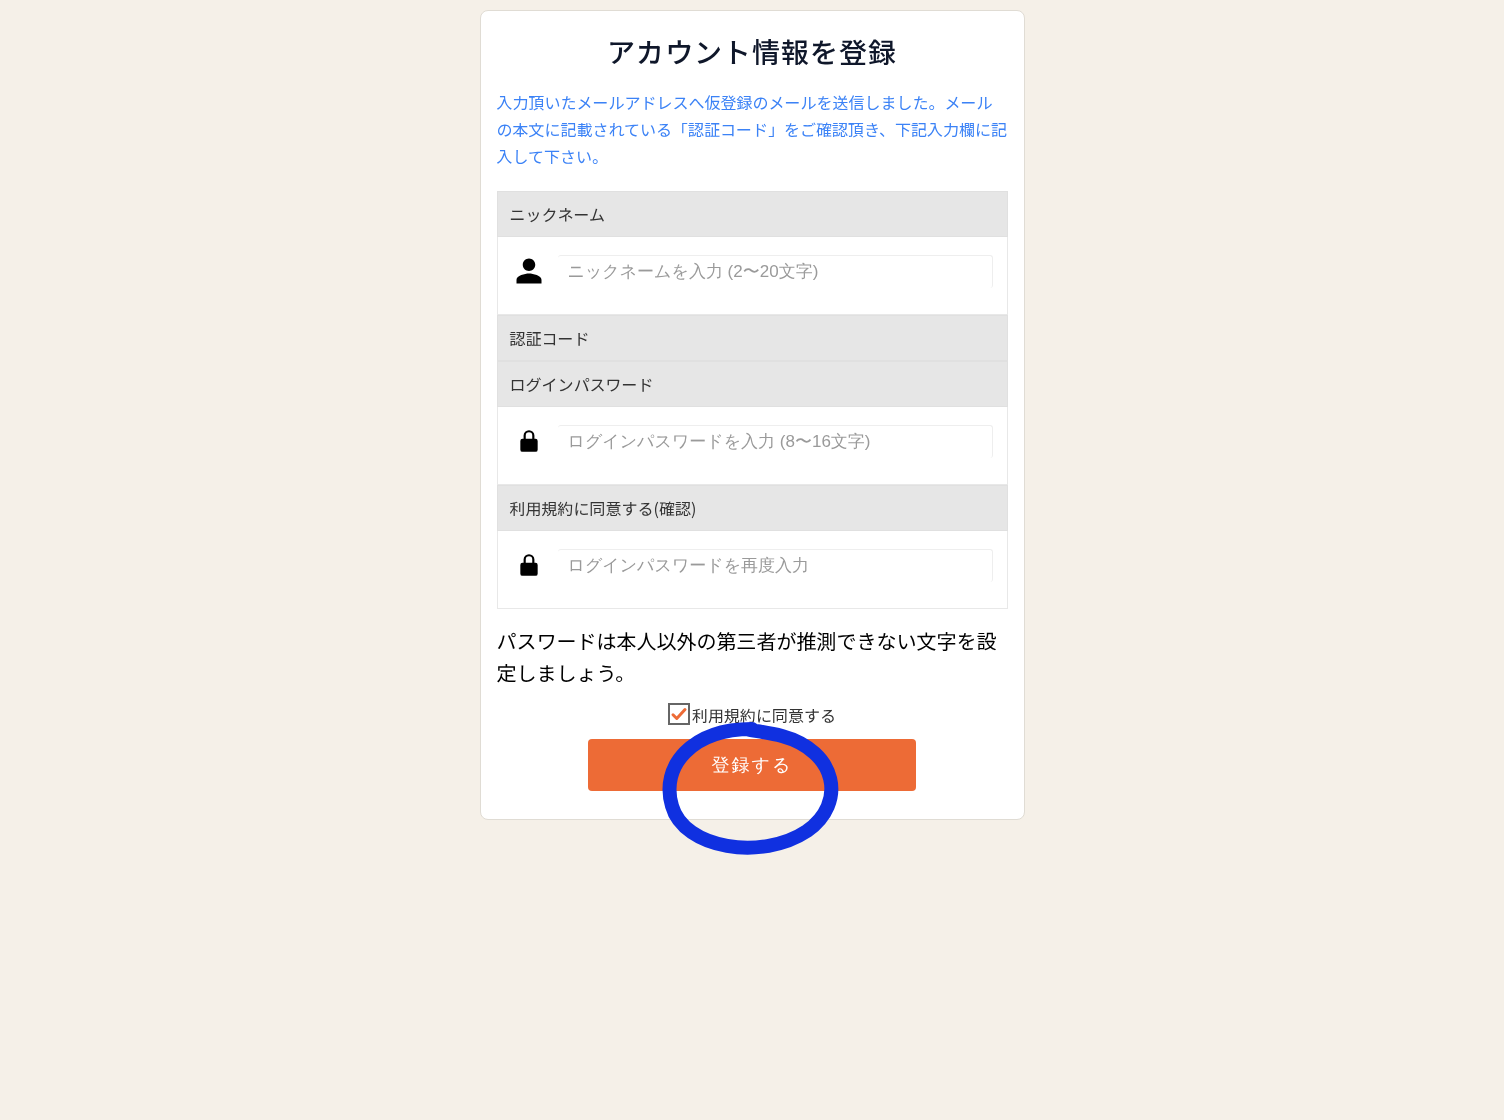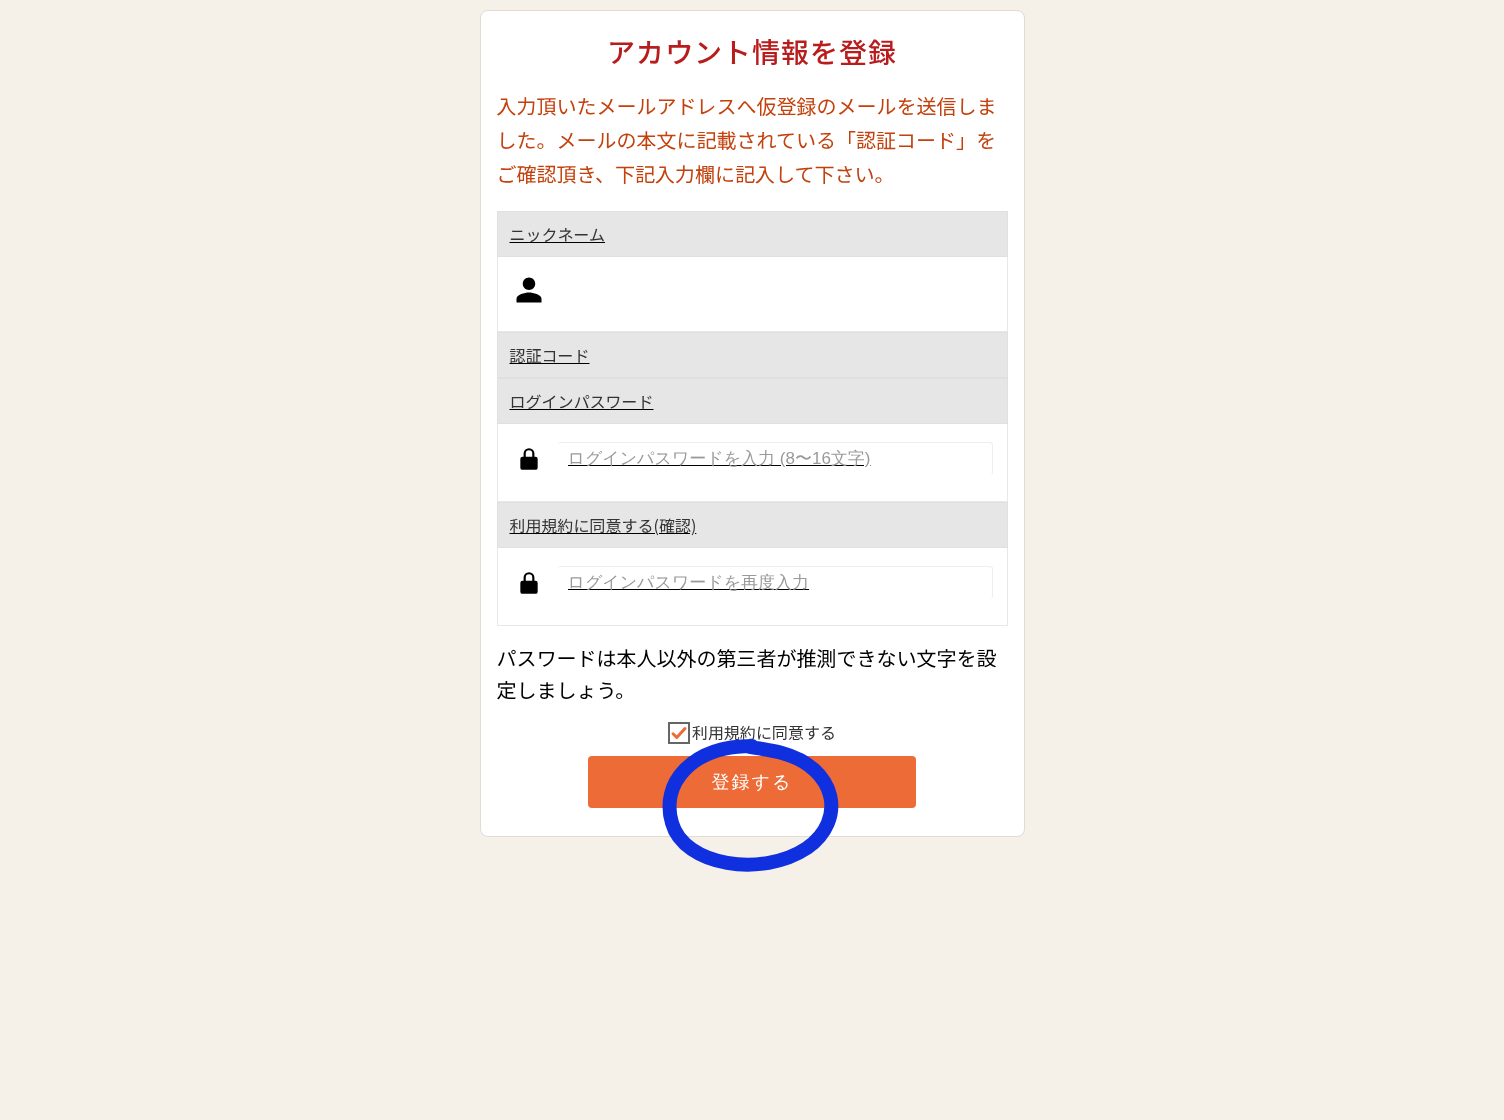--- a/index.html
+++ b/index.html
@@ -19,33 +19,32 @@
       width: 545px;
       background-color: #fff;
       border: 1px solid #e0dcd4;
       border-radius: 8px;
       padding: 20px 16px 28px 16px;
     }
     .title {
       font-size: 28px;
       font-weight: 500;
       text-align: center;
-      color: #b91c1c;
+      color: #0f172a;
       margin-bottom: 18px;
       letter-spacing: 1px;
     }
     .instructions {
-      font-size: 20px;
-      color: #c2410c;
+      font-size: 16px;
+      color: #3b82f6;
       line-height: 1.7;
       margin-bottom: 20px;
     }
     .form-group {
       margin-bottom: 0px;
-      text-decoration: underline;
     }
     .field-label {
       background-color: #e6e6e6;
       padding: 10px 12px;
       font-size: 16px;
       color: #333;
       border: 1px solid #e0e0e0;
     }
     .field-body {
       border: 1px solid #e8e8e8;
@@ -83,21 +82,21 @@
       line-height: 1.6;
       margin-top: 16px;
       margin-bottom: 14px;
     }
     .agree-row {
       text-align: center;
       margin-bottom: 12px;
       font-size: 16px;
       color: #333;
       display: flex;
-      align-items: flex-end;
+      align-items: flex-start;
       justify-content: center;
       gap: 2px;
     }
     .checkbox-custom {
       width: 22px;
       height: 22px;
       border: 2px solid #666;
       display: inline-flex;
       align-items: center;
       justify-content: center;
@@ -140,20 +139,21 @@
   <p class="instructions">入力頂いたメールアドレスへ仮登録のメールを送信しました。メールの本文に記載されている「認証コード」をご確認頂き、下記入力欄に記入して下さい。</p>
 
   <div class="form-group">
     <div class="field-label">ニックネーム</div>
     <div class="field-body">
       <span class="icon-box">
         <svg width="30" height="30" viewBox="0 0 24 24" fill="#000">
           <path d="M12 12c2.7 0 5-2.3 5-5s-2.3-5-5-5-5 2.3-5 5 2.3 5 5 5zm0 2c-3.3 0-10 1.7-10 5v3h20v-3c0-3.3-6.7-5-10-5z"></path>
         </svg>
       </span>
+      <input type="text" class="text-input" placeholder="ニックネームを入力 (2〜20文字)" style="">
     </div>
   </div>
 
   <div class="form-group">
     <div class="field-label">認証コード</div>
   </div>
 
   <div class="form-group">
     <div class="field-label">ログインパスワード</div>
     <div class="field-body">

